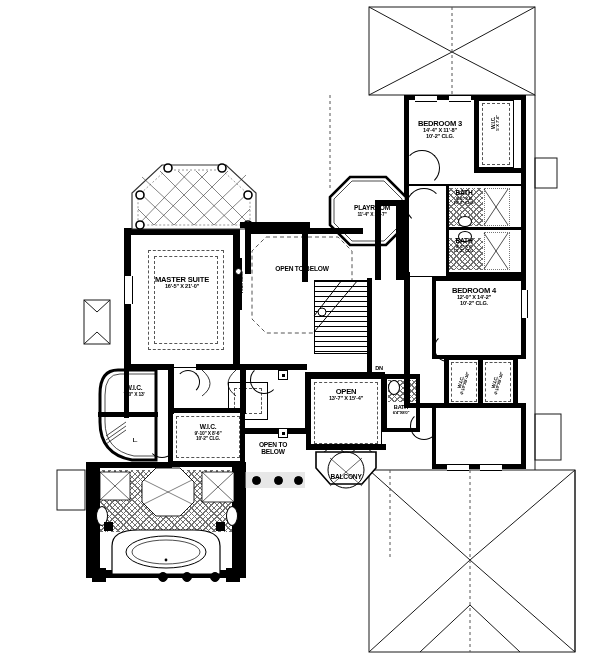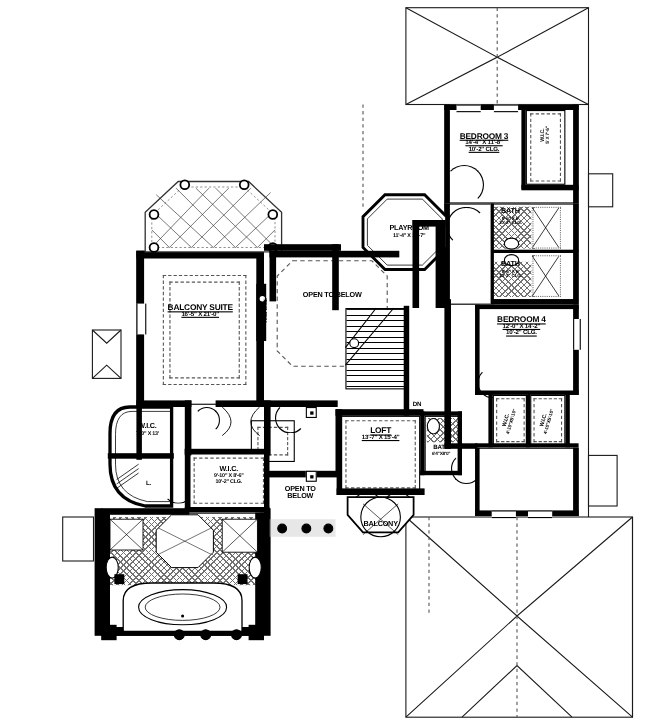--- a/index.html
+++ b/index.html
@@ -18,21 +18,21 @@
        repeating-linear-gradient(45deg,#000 0 1px,transparent 1px 4px),
        repeating-linear-gradient(-45deg,#000 0 1px,transparent 1px 4px);
      background-color:#fff;opacity:.55;}
   .grayfill{position:absolute;background:#c9c9c9;}
 
   
   .lbl{position:absolute;text-align:center;line-height:1.05;white-space:nowrap;
        font-weight:bold;letter-spacing:-.2px;}
   .lbl .n{display:block;}
   .lbl .d{display:block;font-weight:bold;}
-  .t8{font-size:7.6px;text-decoration:underline;}
+  .t8{font-size:7.6px;}
   .t7{font-size:6.6px;}
   .t6{font-size:5.6px;}
   .t5{font-size:4.9px;}
   .t4{font-size:4.2px;}
   .sub{font-size:5.6px;}
   .sub5{font-size:4.9px;}
   .sub4{font-size:4.3px;}
   .vert{transform:rotate(-90deg);transform-origin:center center;}
   .vert2{transform:rotate(-74deg);transform-origin:center center;}
 
@@ -190,21 +190,21 @@
   </div>
 
   <div class="rm" style="left:124px;top:228px;width:116px;height:140px;"></div>
   <div class="wall" style="left:124px;top:228px;width:116px;height:7px;"></div>
   <div class="wall" style="left:124px;top:228px;width:7px;height:142px;"></div>
   <div class="wall" style="left:233px;top:228px;width:7px;height:142px;"></div>
   <div class="winv" style="left:124px;top:276px;width:7px;height:28px;"></div>
   <div class="dash" style="left:148px;top:250px;width:76px;height:100px;"></div>
   <div class="dash" style="left:154px;top:256px;width:64px;height:88px;"></div>
   <div class="lbl t8" style="left:132px;top:276px;width:100px;">
-    <span class="n">BALCONY SUITE</span>
+    <span class="n">MASTER SUITE</span>
     <span class="d sub">16'-5" X 21'-0"</span>
   </div>
 
   <div class="wall" style="left:233px;top:258px;width:9px;height:52px;"></div>
   <div class="circle" style="left:235px;top:268px;width:5px;height:5px;background:#fff;"></div>
   <div class="lbl t4 vert" style="left:222px;top:280px;width:40px;color:#000;">
     <span class="n">FIREPLACE</span>
   </div>
 
   <svg width="130" height="70" style="left:130px;top:163px;">
@@ -240,21 +240,21 @@
   <div class="wall" style="left:367px;top:278px;width:5px;height:100px;"></div>
   <div class="lbl t6" style="left:366px;top:366px;width:26px;">
     <span class="n">DN</span>
   </div>
 
   <div class="rm" style="left:310px;top:378px;width:72px;height:70px;"></div>
   <div class="wall" style="left:305px;top:372px;width:80px;height:6px;"></div>
   <div class="wall" style="left:305px;top:372px;width:6px;height:78px;"></div>
   <div class="dash" style="left:314px;top:382px;width:64px;height:62px;"></div>
   <div class="lbl t8" style="left:308px;top:388px;width:76px;">
-    <span class="n">LOFT</span>
+    <span class="n">OPEN</span>
     <span class="d sub">13'-7" X 15'-4"</span>
   </div>
   <svg width="60" height="20" style="left:320px;top:440px;">
     <path d="M2 14 Q14 0 26 14" stroke="#000" stroke-width="1" fill="none"></path>
     <path d="M30 14 Q42 0 54 14" stroke="#000" stroke-width="1" fill="none"></path>
   </svg>
 
   <div class="rm" style="left:386px;top:378px;width:34px;height:52px;"></div>
   <div class="hatch" style="left:388px;top:380px;width:30px;height:22px;"></div>
   <div class="ell" style="left:388px;top:380px;width:10px;height:13px;"></div>

